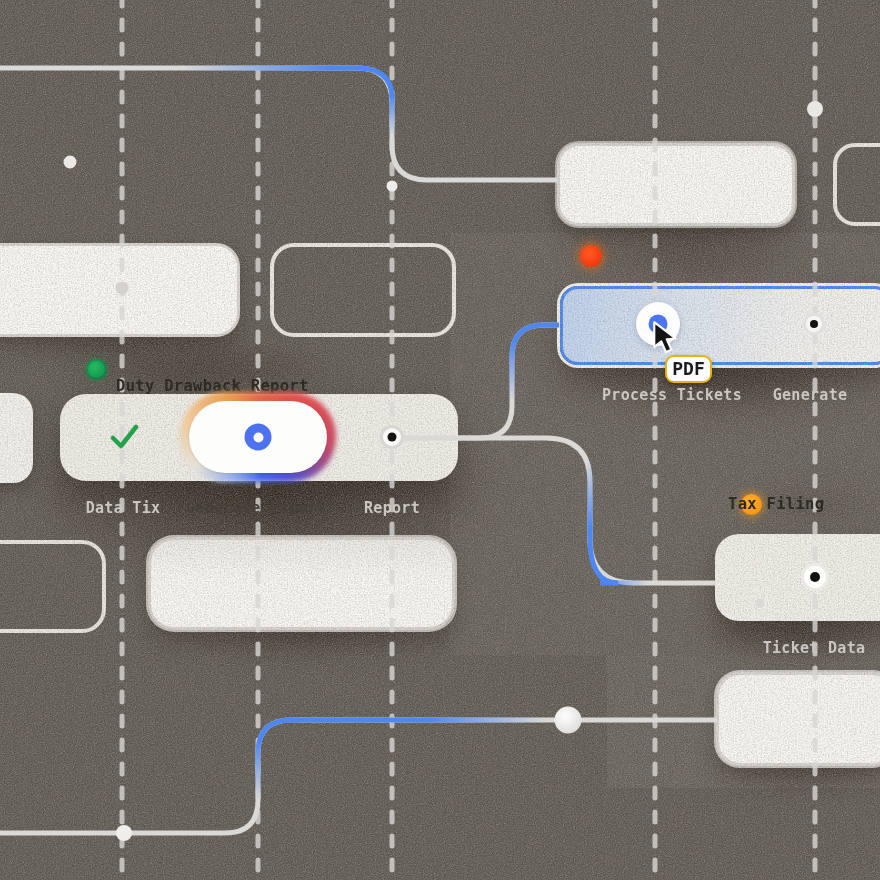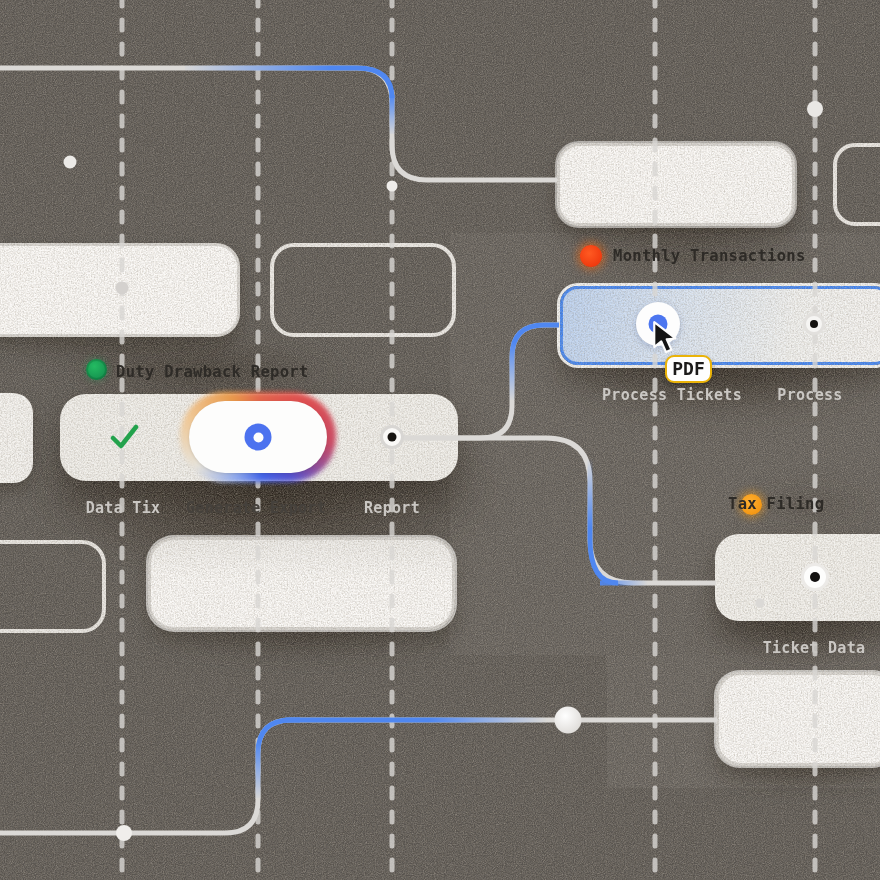--- a/index.html
+++ b/index.html
@@ -50,21 +50,21 @@
   
   .status-dot{position:absolute;border-radius:50%;}
   #dot-duty{left:86px;top:359px;width:21px;height:21px;background:radial-gradient(circle at 40% 35%,#24bb62,#108448);
     box-shadow:inset 0 0 0 2px rgba(0,40,15,.18),0 0 7px rgba(25,160,80,.45);}
   #dot-monthly{left:580px;top:245px;width:22px;height:22px;background:radial-gradient(circle at 42% 38%,#ff5a22,#ea2d06);
     box-shadow:0 0 10px 2px rgba(255,100,0,.6);}
   #dot-tax{left:741px;top:494px;width:21px;height:21px;background:radial-gradient(circle at 42% 38%,#ffb031,#ef8d07);
     box-shadow:0 0 9px 2px rgba(255,160,20,.55);}
   .node-title{position:absolute;transform:translateY(-50%);font-size:15.5px;font-weight:bold;
     color:#2e2b27;letter-spacing:.3px;white-space:nowrap;}
-  #t-duty{left:116px;top:372px;} #t-monthly{left:613px;top:256px;} #t-tax{left:728px;top:504px;}
+  #t-duty{left:116px;top:386px;} #t-monthly{left:613px;top:256px;} #t-tax{left:728px;top:504px;}
   .port-label{position:absolute;transform:translate(-50%,-50%);font-size:15px;font-weight:bold;
     letter-spacing:.3px;color:#cac7c3;white-space:nowrap;}
   #pl-flag{left:123px;top:508px;} #pl-genrep{left:256px;top:508px;color:#45413c;}
   #pl-export{left:392px;top:508px;} #pl-process{left:672px;top:395px;}
   #pl-generate{left:810px;top:395px;} #pl-ticket{left:814px;top:648px;}
   
   #toggle{position:absolute;left:180px;top:392px;width:156px;height:90px;}
   #toggle-ring{position:absolute;inset:0;border-radius:45px;filter:blur(2.5px);
     background:conic-gradient(from 0deg at 50% 50%,
       #e2684c 0deg,#de4f4f 50deg,#c94a63 95deg,#5352cf 140deg,#4365e8 175deg,
@@ -214,21 +214,20 @@
       <circle cx="122" cy="288" r="6.5" fill="#d4d1ce"></circle>
       <circle cx="124" cy="833" r="8" fill="#f0eeeb"></circle>
       <circle cx="568" cy="720" r="13.5" fill="url(#gdot)"></circle>
       <circle cx="760" cy="603" r="4.5" fill="#dbd9d6"></circle>
     </g>
   </svg>
 
   <div class="status-dot" id="dot-duty"></div>
   <span class="node-title" id="t-duty">Duty Drawback Report</span>
   <div class="status-dot" id="dot-monthly"></div>
-  <span class="node-title" id="t-monthly">Monthly Transactions</span>
   <div class="status-dot" id="dot-tax"></div>
   <span class="node-title" id="t-tax">Tax Filing</span>
 
   <svg id="check" width="30" height="30" viewBox="0 0 30 30">
     <polyline points="4,15 12,23 27,4" fill="none" stroke="#23a24c" stroke-width="4.5" stroke-linecap="round" stroke-linejoin="round"></polyline>
   </svg>
   <div id="toggle">
     <div id="toggle-ring"></div>
     <div id="toggle-body"></div>
     <div id="port-genrep">
@@ -247,21 +246,21 @@
   </div>
 
   <div id="port-ticket">
     <div class="inner"></div>
   </div>
 
   <span class="port-label" id="pl-flag">Data Tix</span>
   <span class="port-label" id="pl-genrep">Generate Export</span>
   <span class="port-label" id="pl-export">Report</span>
   <span class="port-label" id="pl-process">Process Tickets</span>
-  <span class="port-label" id="pl-generate">Process</span>
+  <span class="port-label" id="pl-generate">Generate</span>
   <span class="port-label" id="pl-ticket">Ticket Data</span>
 
   <div id="tooltip">PDF</div>
   <svg id="cursor" width="30" height="34" viewBox="0 0 24 28">
     <path d="M1.5 1 V 21.5 L7.3 16.8 L11.2 25.6 L15.6 23.6 L11.8 15.1 L19 14.4 Z" fill="#141414" stroke="#fcfcfc" stroke-width="1.8" stroke-linejoin="round"></path>
   </svg>
 
 </div>
 
 </body></html>

